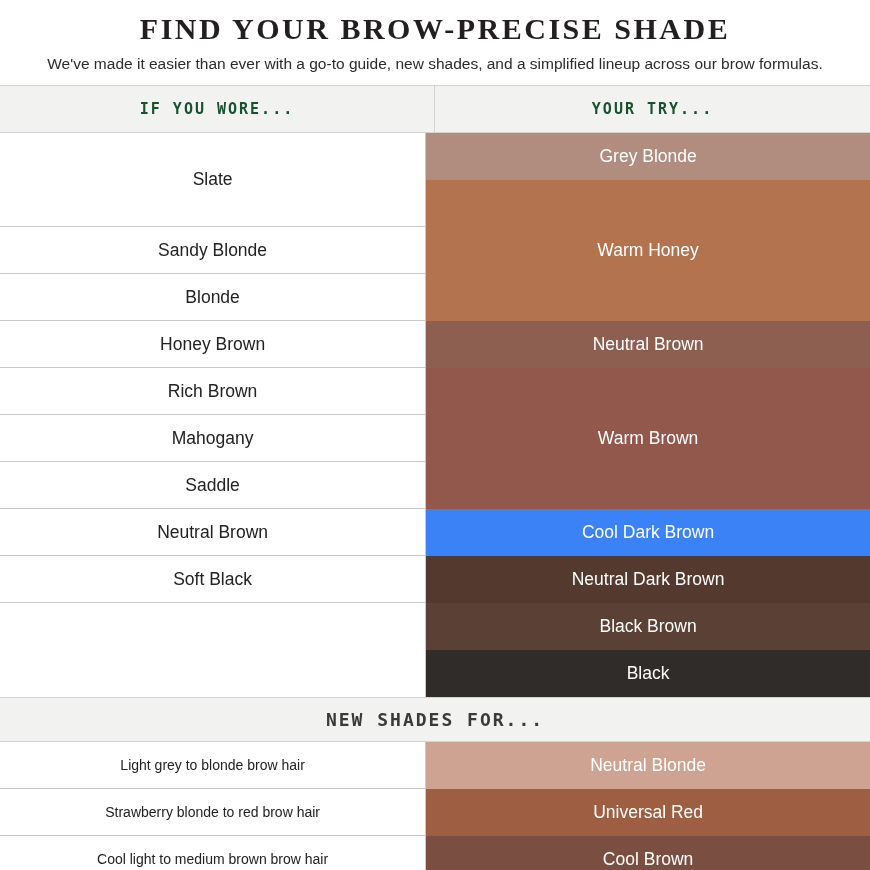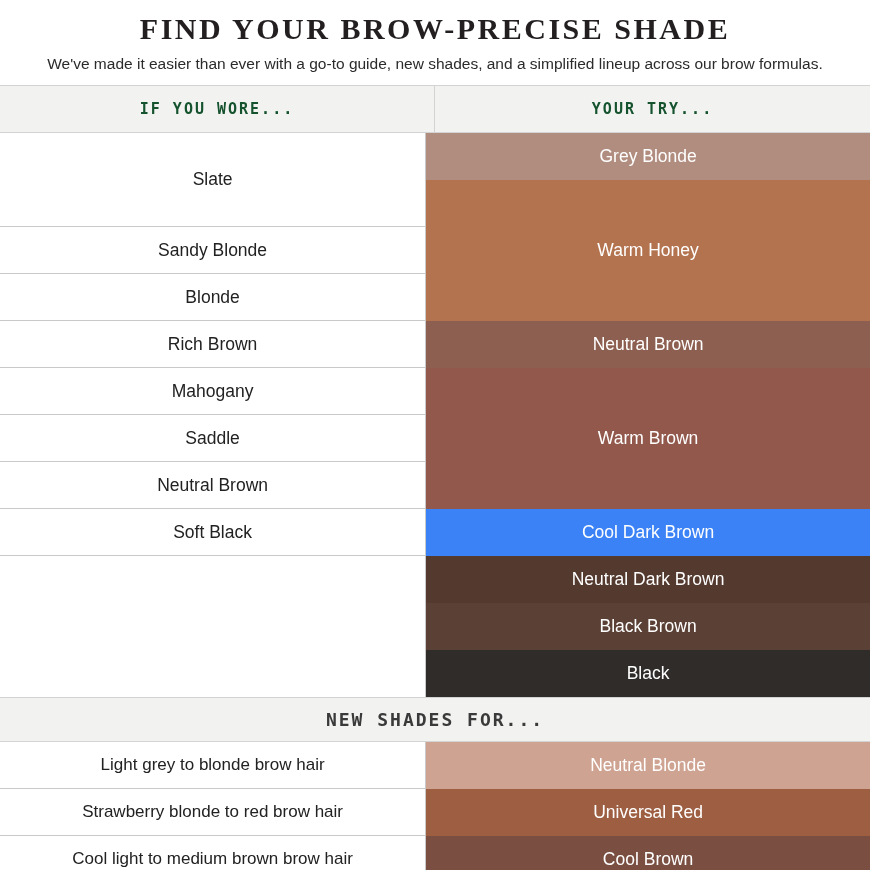--- a/index.html
+++ b/index.html
@@ -112,21 +112,21 @@
     background: #f2f2f0;
     border-bottom: 1px solid #d3d3d3;
     border-top: 1px solid #d3d3d3;
     font-family: "DejaVu Sans Mono", monospace;
     font-weight: bold;
     font-size: 18px;
     letter-spacing: 2px;
     color: #3a3a3a;
     box-sizing: border-box;
   }
-  .section2 .left-cell { font-size: 17px; }
+  .section2 .left-cell { font-size: 14px; }
 </style>
 </head>
 <body>
 
 <div class="page">
 
   <div class="title">FIND YOUR BROW-PRECISE SHADE</div>
   <div class="subtitle">We've made it easier than ever with a go-to guide, new shades, and a simplified lineup across our brow formulas.</div>
 
   <div class="table">
@@ -135,20 +135,21 @@
       <div class="head-left">IF YOU WORE...</div>
       <div class="head-right">YOUR TRY...</div>
     </div>
 
     <div class="body-row">
 
       <div class="left-col">
         <div class="left-cell tall2">Slate</div>
         <div class="left-cell">Sandy Blonde</div>
         <div class="left-cell">Blonde</div>
+        <div class="left-cell">Honey Brown</div>
         <div class="left-cell">Rich Brown</div>
         <div class="left-cell">Mahogany</div>
         <div class="left-cell">Saddle</div>
         <div class="left-cell">Neutral Brown</div>
         <div class="left-cell">Soft Black</div>
       </div>
 
       <div class="right-col">
         <div class="right-cell" style="height:47px;background:#b08d7f;">Grey Blonde</div>
         <div class="right-cell" style="height:141px;background:#b4734f;">Warm Honey</div>

